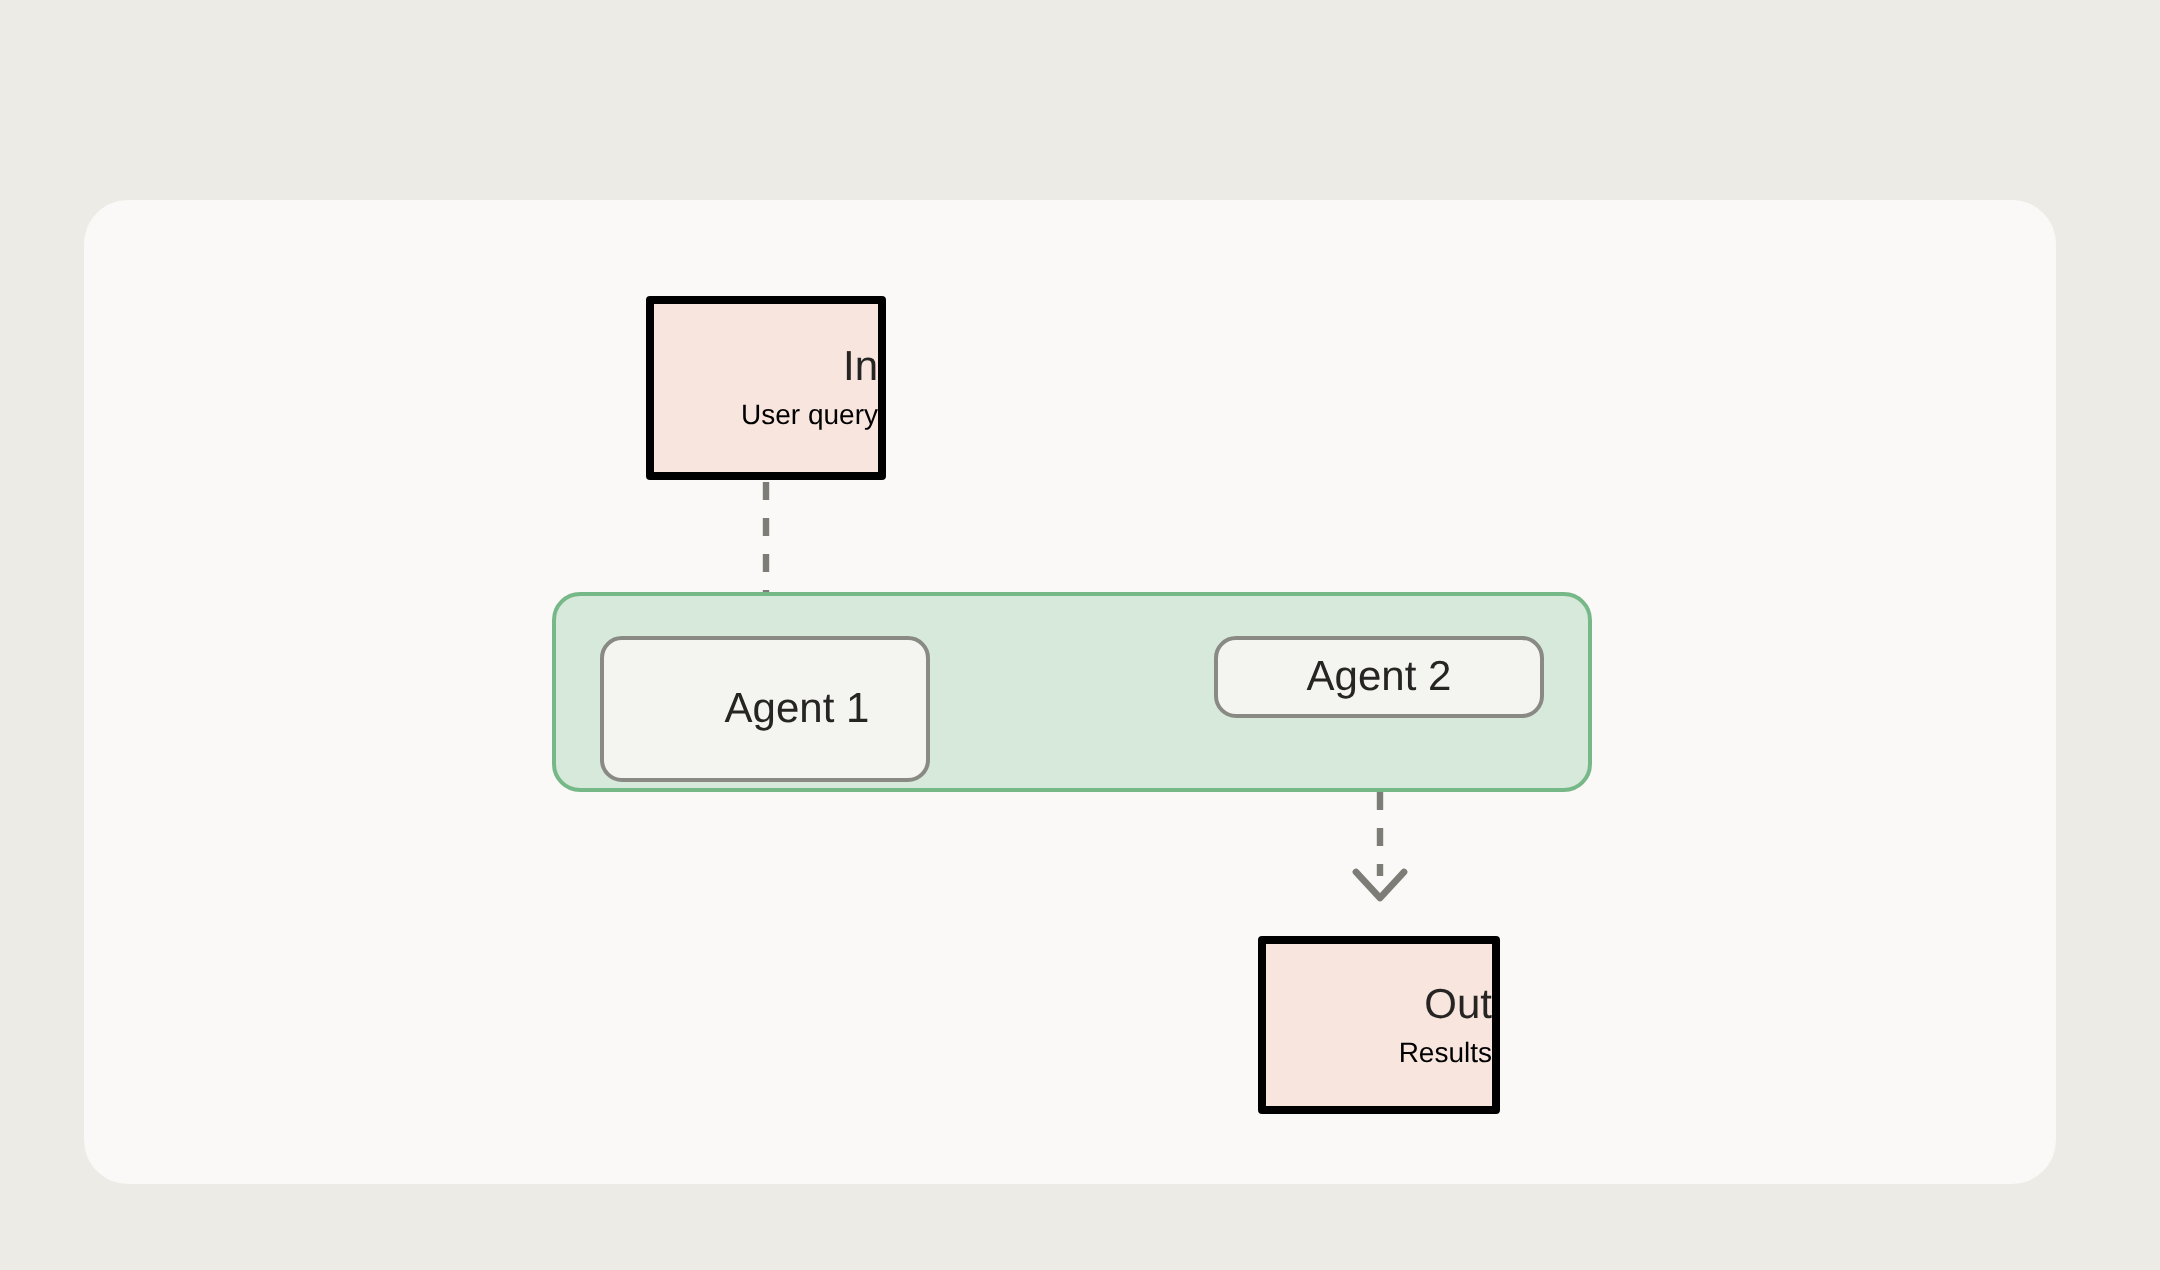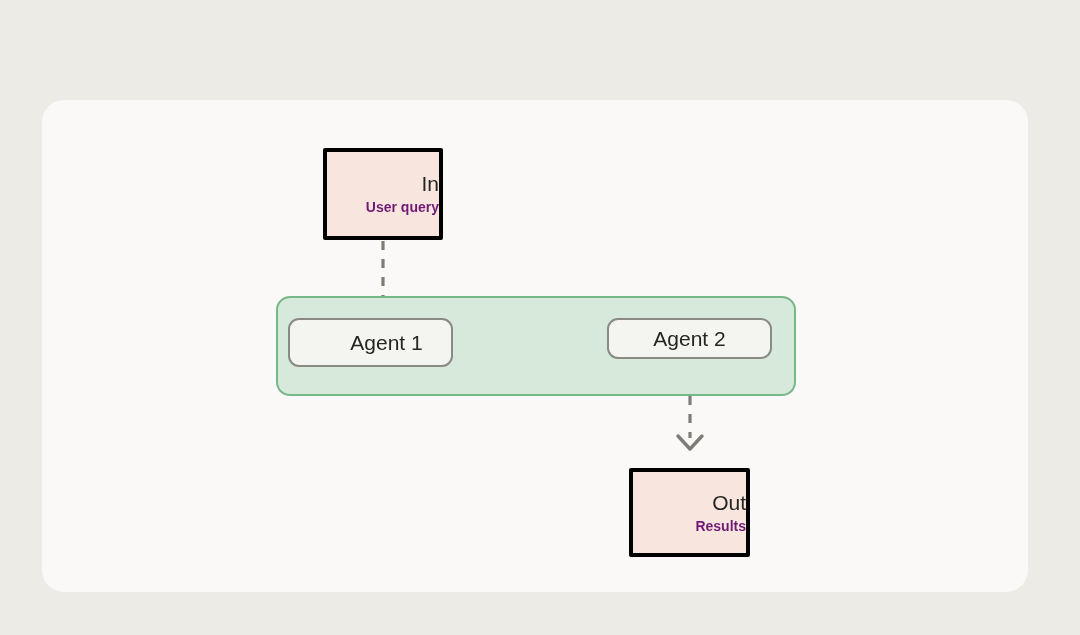--- a/index.html
+++ b/index.html
@@ -72,21 +72,21 @@
     box-sizing: border-box;
     background: #f4f4f1;
     border: 2px solid #8a8a84;
     border-radius: 11px;
     display: flex;
     align-items: center;
     justify-content: center;
     font-size: 21px;
     color: #262523;
   }
-  #agent-1 { left: 288px; top: 318px; width: 165px; height: 49px; padding-left: 32px; }
+  #agent-1 { left: 300px; top: 318px; width: 165px; height: 73px; padding-left: 32px; }
   #agent-2 { left: 607px; top: 318px; width: 165px; height: 41px; }
 
   
   .io-node {
     position: absolute;
     box-sizing: border-box;
     background: #f7e5de;
     border: 4px solid #000000;
     border-radius: 2px;
     display: flex;
@@ -98,22 +98,22 @@
   #node-out { left: 629px; top: 456px; width: 121px; height: 89px; margin-top: 12px; }
 
   .io-title {
     font-size: 21px;
     color: #262523;
     line-height: 1.1;
     margin-bottom: 5px;
   }
   .io-subtitle {
     font-size: 14px;
-    font-weight: bold;
-    color: #701a75;
+    font-weight: normal;
+    color: #000000;
     line-height: 1.1;
   }
 </style>
 </head>
 <body>
 
 <div id="root">
 
 
   <div class="card"></div>

